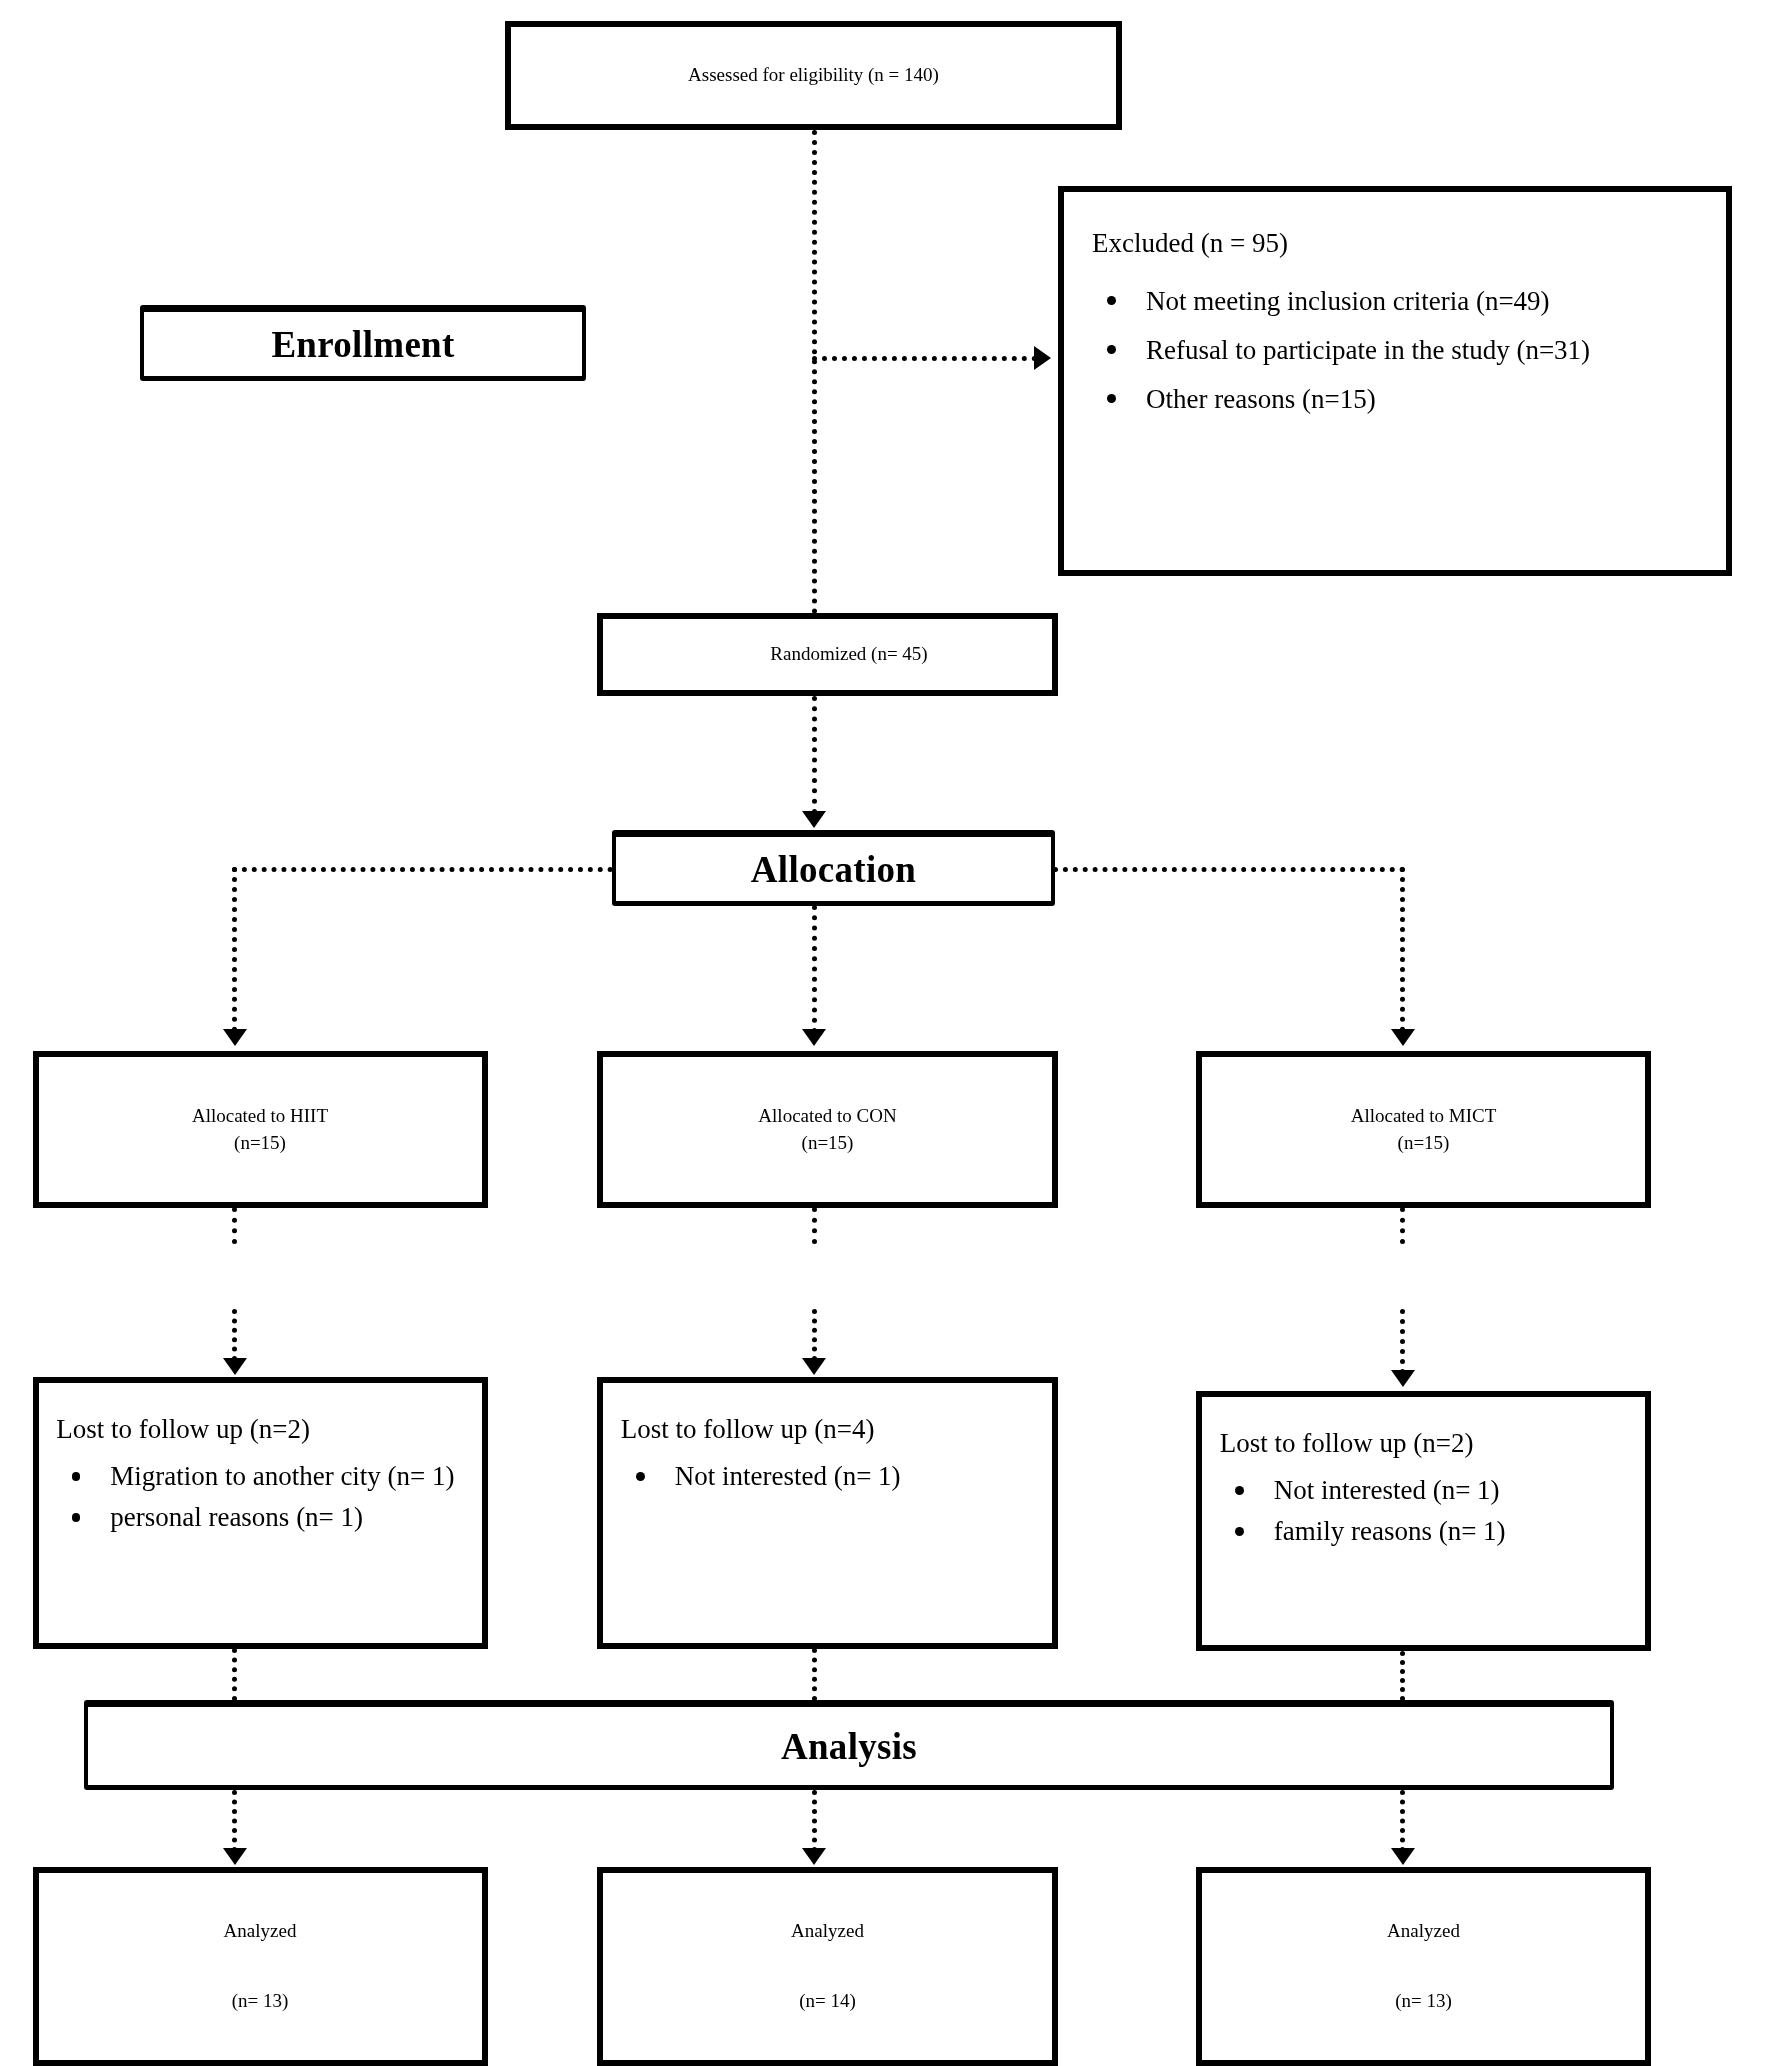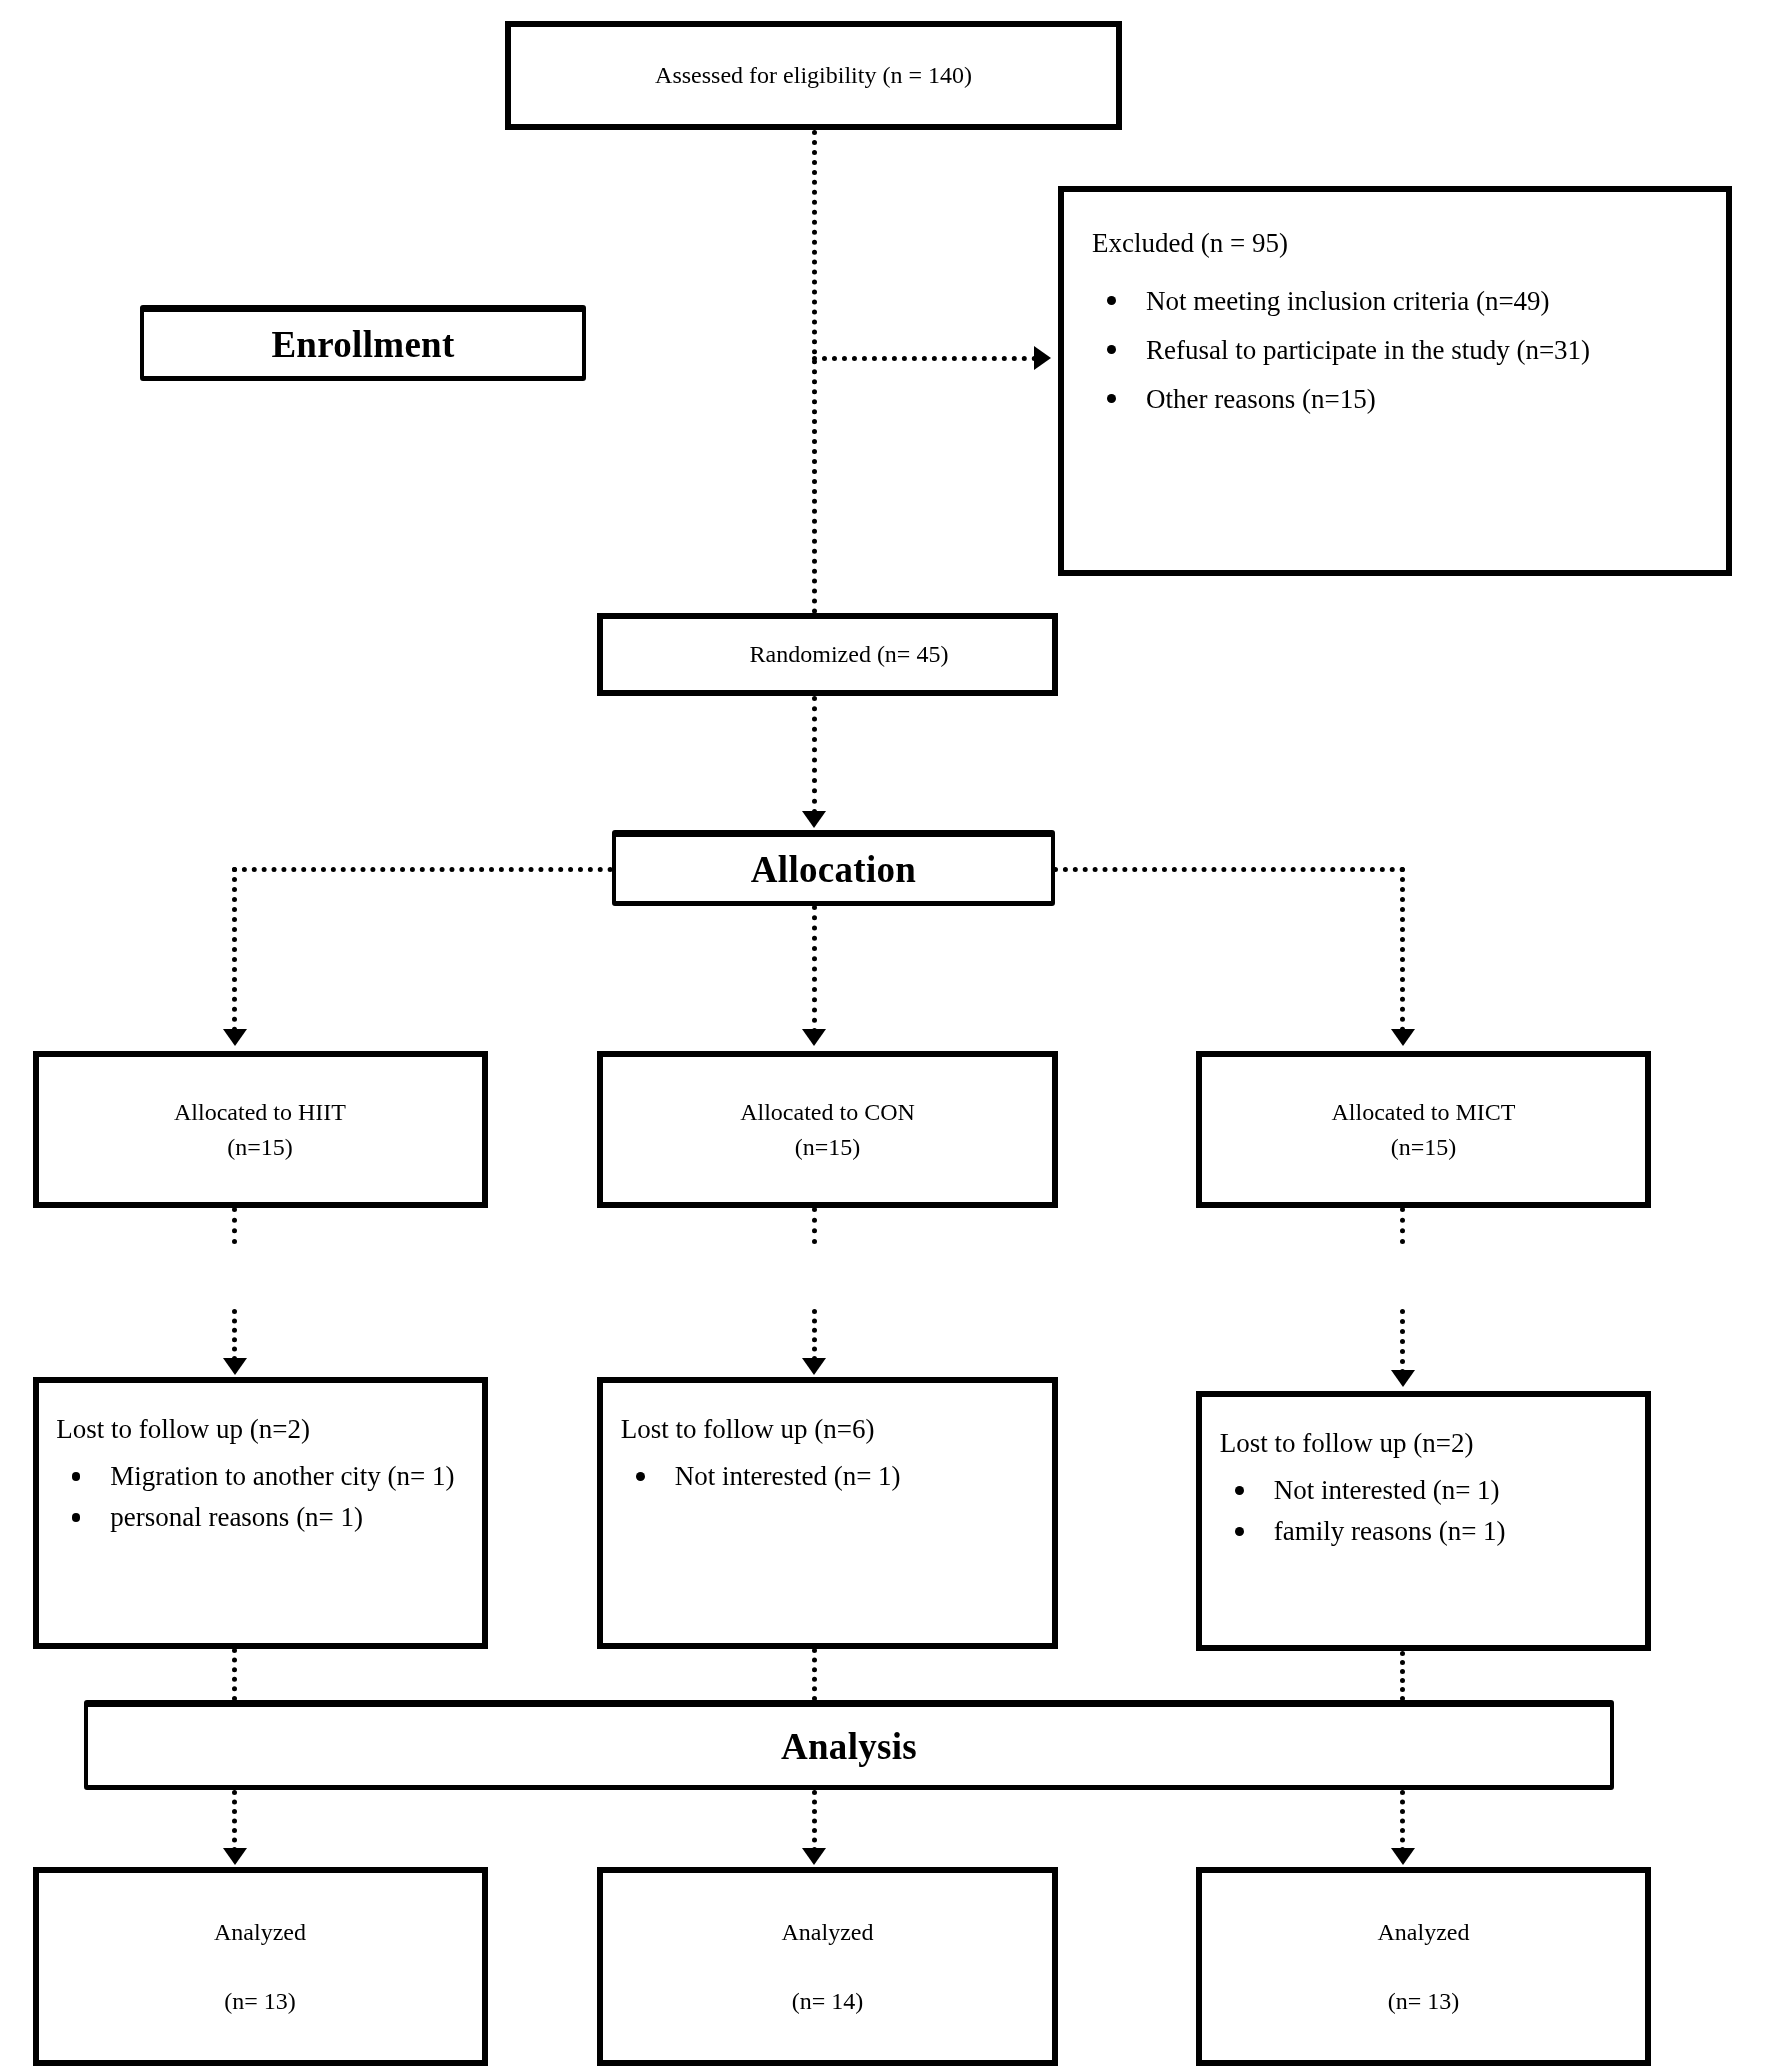--- a/index.html
+++ b/index.html
@@ -45,21 +45,21 @@
     justify-content: center;
     z-index: 6;
   }
   .stage .stage-label {
     font-weight: bold;
     font-size: 37px;
     letter-spacing: 0.3px;
   }
 
   .line {
-    font-size: 24px;
+    font-size: 19px;
     line-height: 1.42;
     white-space: nowrap;
   }
 
   .hdr { font-size: 27px; line-height: 1.42; }
 
   
   ul.bullets {
     margin: 0;
     padding: 0;
@@ -192,21 +192,21 @@
 
   <div class="box left" style="left:32.5px; top:1377px; width:455px; height:272px; padding:27px 15.4px 15.4px 17.7px; justify-content:flex-start;">
     <div class="hdr">Lost to follow up (n=2)</div>
     <ul class="bullets tight" style="margin-top:5.9px;">
       <li class="wrap" style="width:355px;">Migration to another city (n= 1)</li>
       <li class="wrap" style="width:378px;">personal reasons (n= 1)</li>
     </ul>
   </div>
 
   <div class="box left" style="left:597px; top:1377px; width:461px; height:272px; padding:27px 15.4px 15.4px 17.7px; justify-content:flex-start;">
-    <div class="hdr">Lost to follow up (n=6)</div>
+    <div class="hdr">Lost to follow up (n=4)</div>
     <ul class="bullets tight" style="margin-top:5.9px;">
       <li class="wrap" style="width:378px;">Not interested (n= 1)</li>
     </ul>
   </div>
 
   <div class="box left" style="left:1196px; top:1391px; width:455px; height:260px; padding:27px 15.4px 15.4px 17.7px; justify-content:flex-start;">
     <div class="hdr">Lost to follow up (n=2)</div>
     <ul class="bullets tight" style="margin-top:5.9px;">
       <li class="wrap" style="width:378px;">Not interested (n= 1)</li>
       <li class="wrap" style="width:378px;">family reasons (n= 1)</li>

